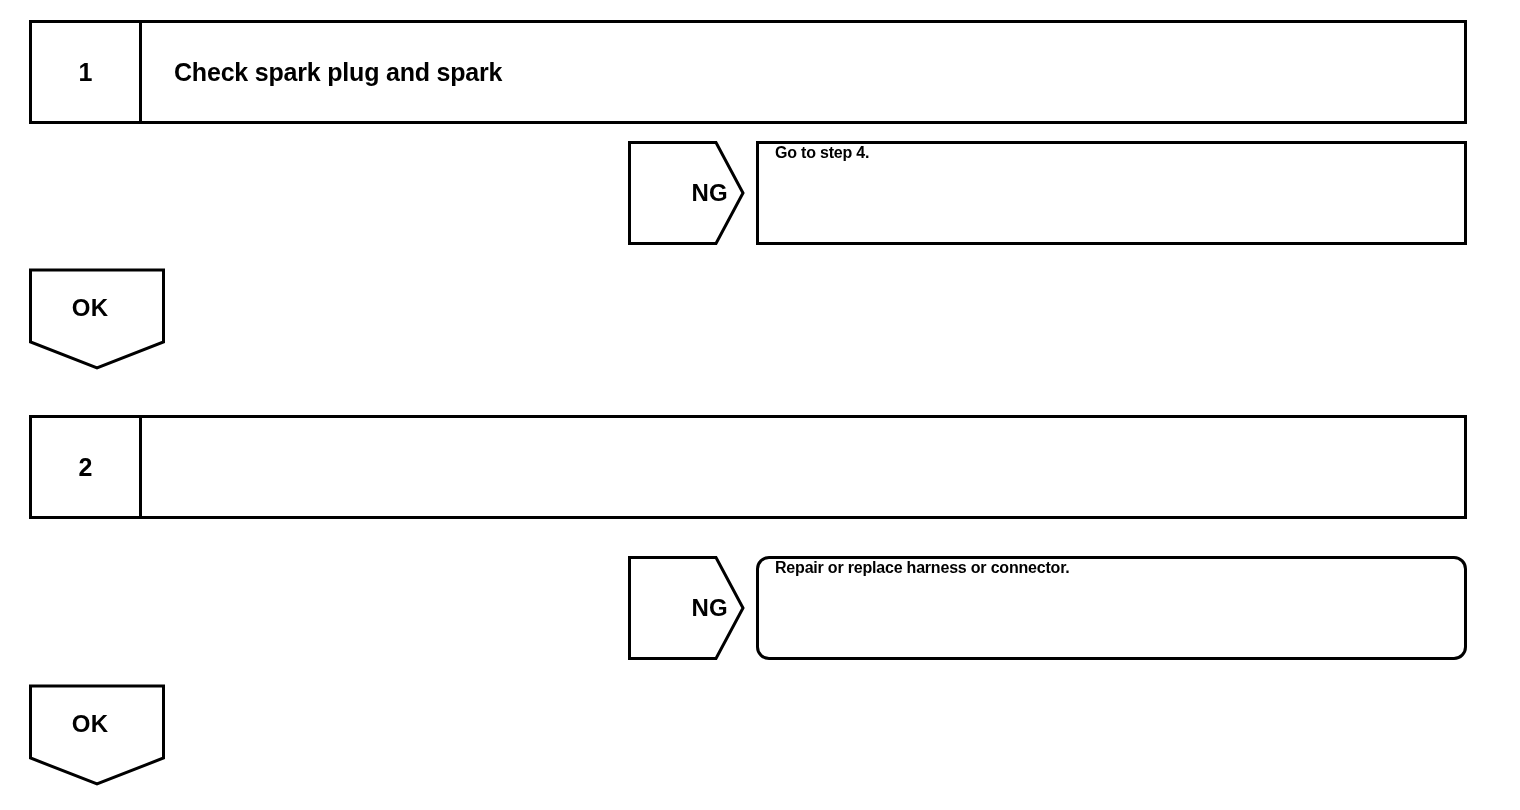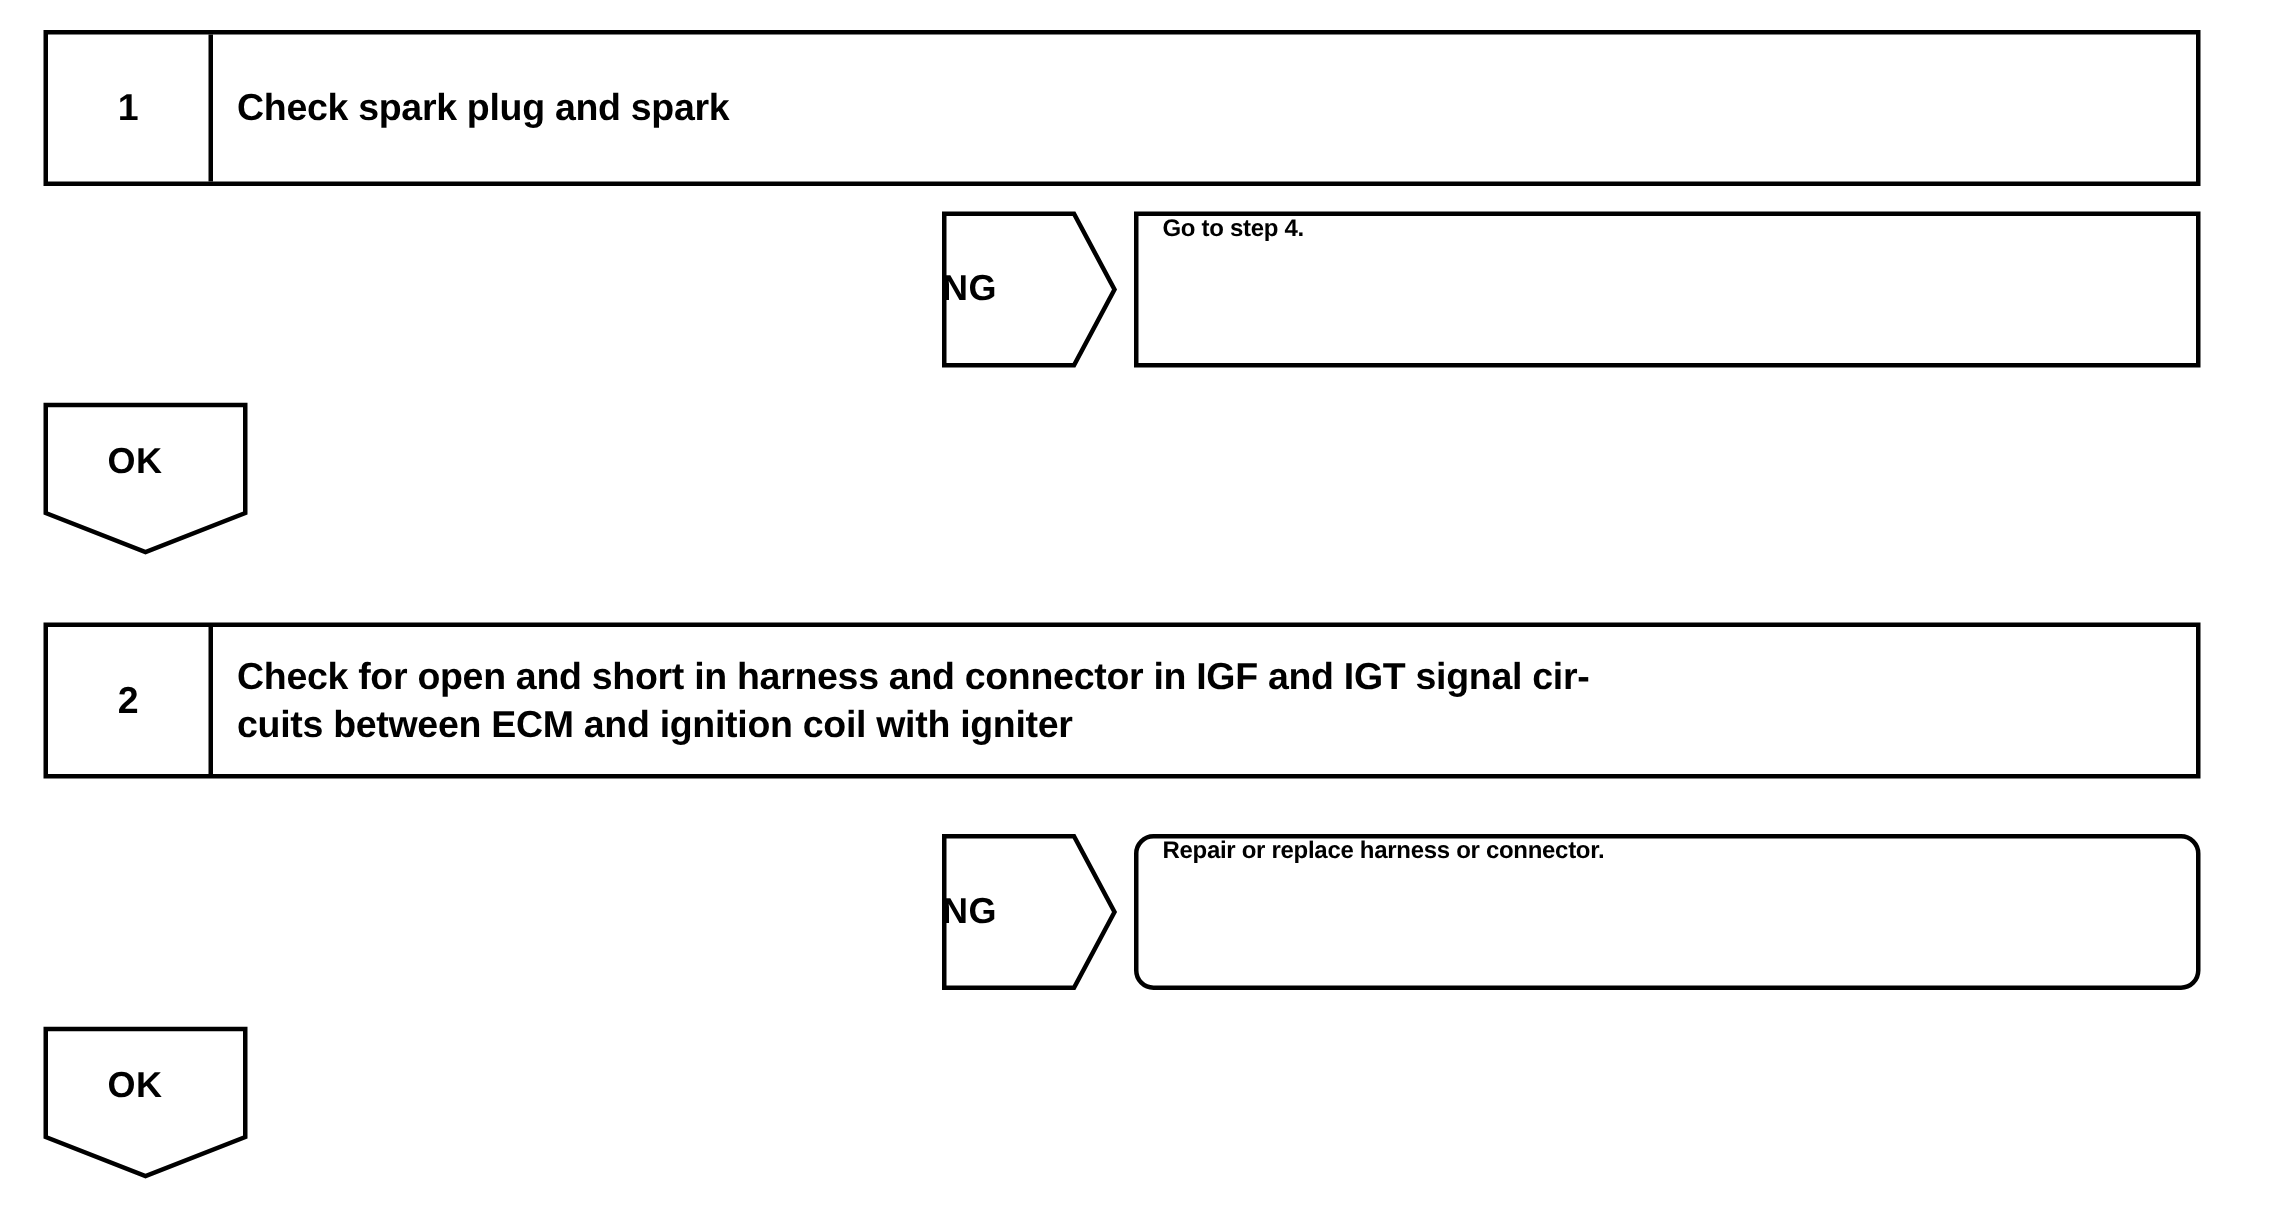--- a/index.html
+++ b/index.html
@@ -43,21 +43,21 @@
     justify-content: center;
     font-size: 25px;
     font-weight: bold;
     letter-spacing: 0px;
   }
   .step-text {
     box-sizing: border-box;
     flex: 1 1 auto;
     display: flex;
     align-items: center;
-    padding-left: 16px;
+    padding-left: 32px;
     padding-right: 10px;
     font-size: 25px;
     font-weight: bold;
     line-height: 1.28;
     letter-spacing: -0.2px;
     white-space: pre-line;
   }
 
   
   .result-box {
@@ -85,21 +85,21 @@
     position: absolute;
     font-size: 24px;
     font-weight: bold;
     letter-spacing: 0.3px;
     pointer-events: none;
   }
   .arrow-ng .arrow-label {
     left: 0;
     top: 0;
     width: 100px;
-    text-align: left;
+    text-align: right;
   }
   .arrow-ok .arrow-label {
     left: 0;
     top: 0;
     width: 122px;
     text-align: center;
   }
 </style>
 </head>
 <body>
@@ -124,22 +124,20 @@
 
   <div class="arrow arrow-ok" style="left:29px; top:270px; width:136px; height:100px;">
     <svg width="136" height="100" viewBox="0 0 136 100">
       <polygon points="1.5,0 134.5,0 134.5,72 68,98 1.5,72" fill="#ffffff" stroke="#000000" stroke-width="3" stroke-linejoin="miter"></polygon>
     </svg>
     <div class="arrow-label" style="top:24px;">OK</div>
   </div>
 
   <div class="step-box" style="left:29px; top:415px; width:1438px; height:104px;">
     <div class="step-num">2</div>
-    <div class="step-text">Check for open and short in harness and connector in IGF and IGT signal cir-
-cuits between ECM and ignition coil with igniter</div>
   </div>
 
   <div class="arrow arrow-ng" style="left:628px; top:556px; width:117px; height:104px;">
     <svg width="117" height="104" viewBox="0 0 117 104">
       <polygon points="1.5,1.5 88,1.5 115,52 88,102.5 1.5,102.5" fill="#ffffff" stroke="#000000" stroke-width="3" stroke-linejoin="miter"></polygon>
     </svg>
     <div class="arrow-label" style="top:38px;">NG</div>
   </div>
 
   <div class="result-box" style="left:756px; top:556px; width:711px; height:104px;border-radius:13px;">

